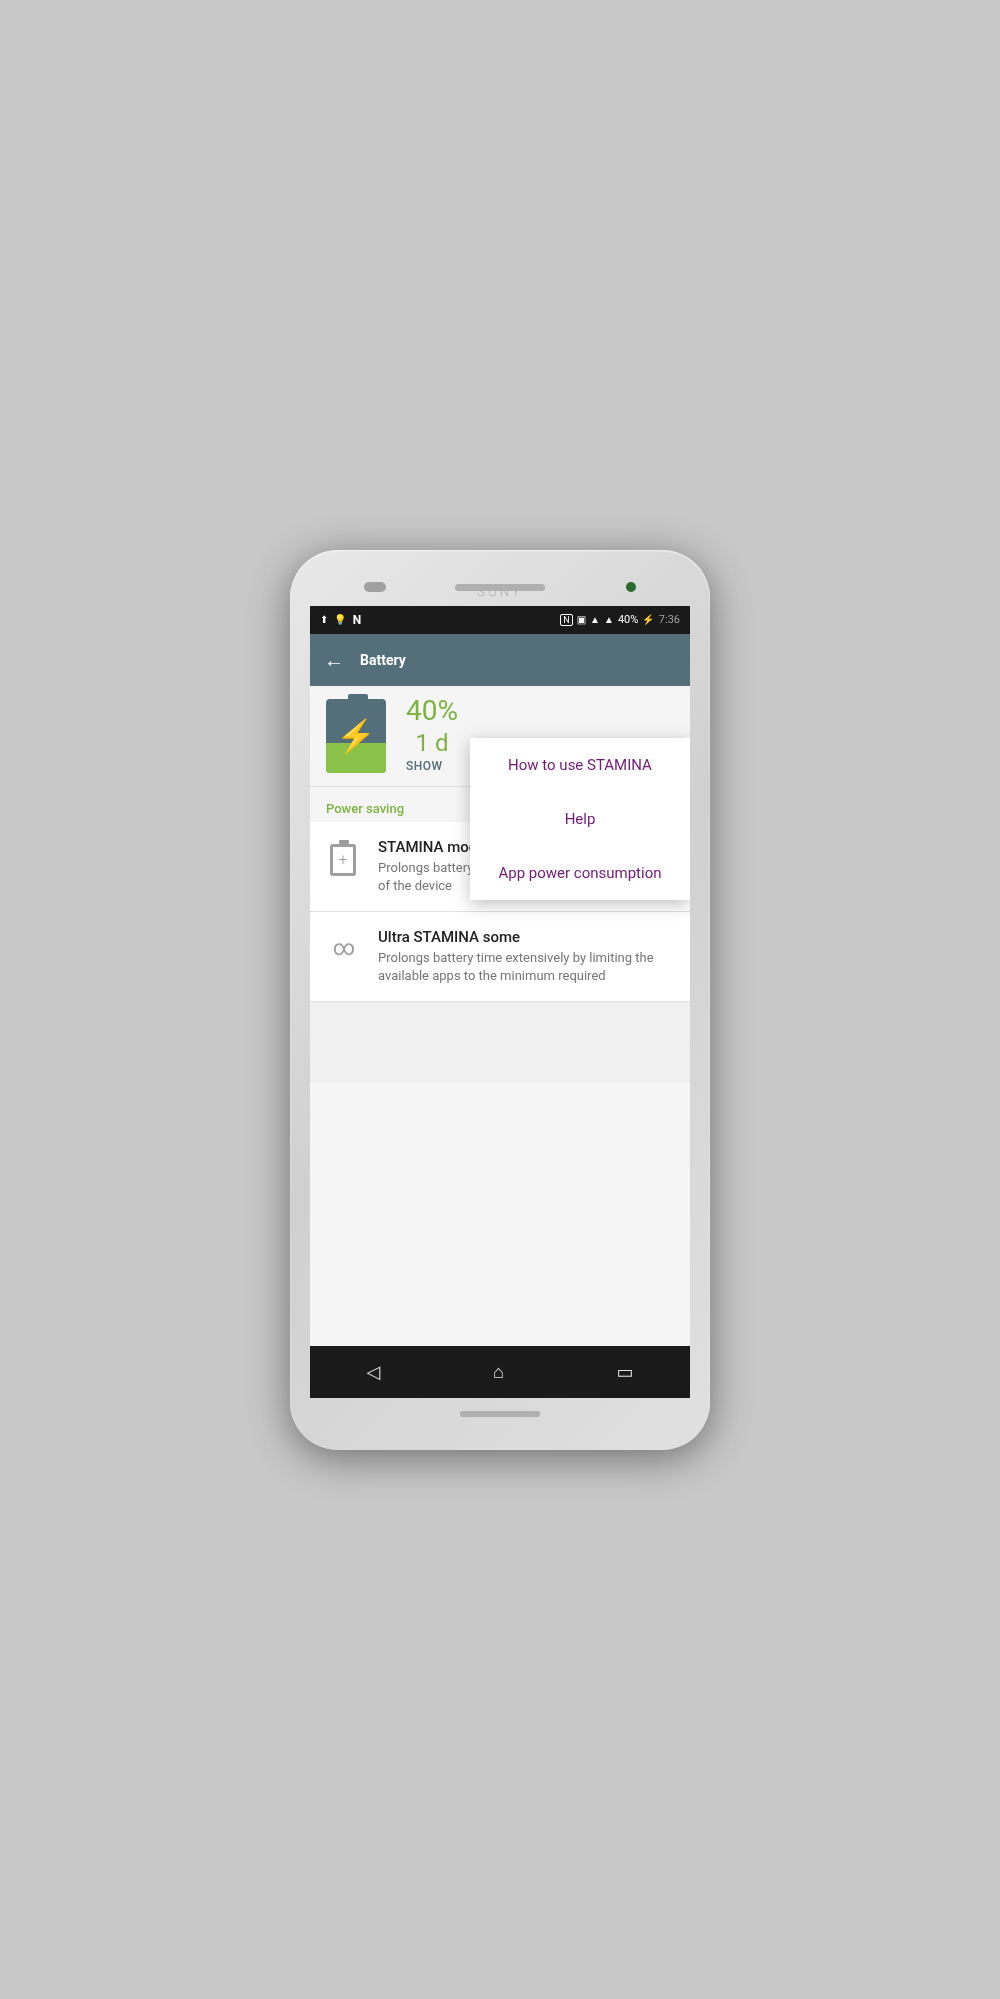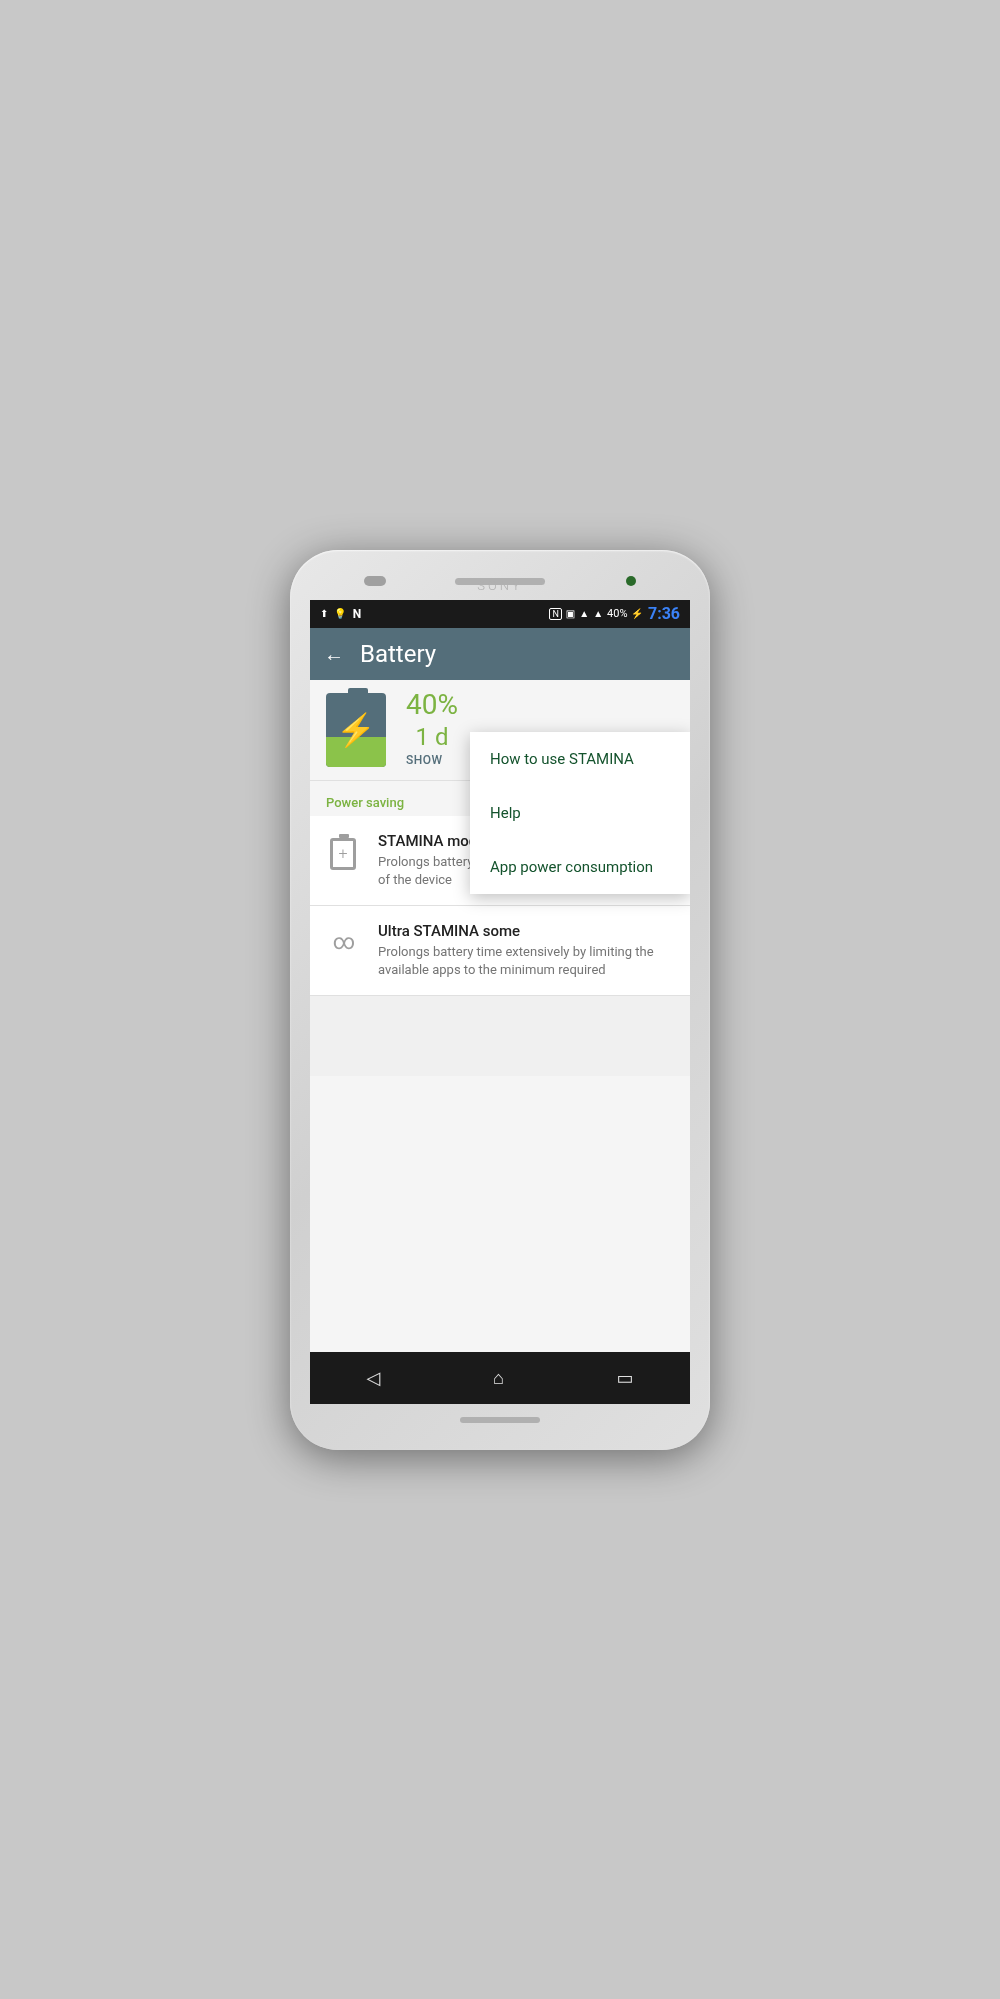--- a/index.html
+++ b/index.html
@@ -10,21 +10,21 @@
       align-items: center;
       min-height: 100vh;
       font-family: 'Roboto', Arial, sans-serif;
     }
 
     .phone-outer {
       width: 420px;
       height: 900px;
       background: linear-gradient(135deg, #e8e8e8 0%, #d0d0d0 50%, #e0e0e0 100%);
       border-radius: 48px;
-      padding: 18px 14px;
+      padding: 24px 14px;
       box-shadow: 0 8px 40px rgba(0,0,0,0.45), inset 0 1px 2px rgba(255,255,255,0.7);
       position: relative;
       display: flex;
       flex-direction: column;
       align-items: center;
     }
 
     
     .phone-top-bar {
       width: 100%;
@@ -101,23 +101,23 @@
       align-items: center;
       gap: 4px;
       font-size: 11px;
       color: #fff;
     }
     .status-icon {
       color: #fff;
       font-size: 10px;
     }
     .status-time {
-      font-size: 16px;
-      font-weight: 700;
-      color: #3b82f6;
+      font-size: 11px;
+      font-weight: 400;
+      color: #a3a3a3;
     }
     .status-battery {
       font-size: 11px;
       color: #fff;
     }
 
     
     .app-bar {
       background: #546e7a;
       height: 52px;
@@ -129,22 +129,22 @@
       z-index: 1;
     }
     .app-bar-back {
       color: #fff;
       font-size: 20px;
       margin-right: 16px;
       cursor: pointer;
     }
     .app-bar-title {
       color: #fff;
-      font-size: 24px;
-      font-weight: 400;
+      font-size: 14px;
+      font-weight: 700;
     }
 
     
     .content-area {
       flex: 1;
       background: #f5f5f5;
       overflow-y: auto;
       position: relative;
     }
 
@@ -346,23 +346,24 @@
       top: 52px; 
       right: 0;
       width: 220px;
       background: #fff;
       box-shadow: 0 4px 16px rgba(0,0,0,0.25);
       pointer-events: all;
     }
     .dropdown-item {
       padding: 18px 20px;
       font-size: 15px;
-      color: #14532d;
+      color: #701a75;
       cursor: pointer;
       border-bottom: none;
+      text-align: center;
     }
 
     
     .empty-area {
       flex: 1;
       background: #f0f0f0;
       min-height: 80px;
     }
   </style>
 </head>

